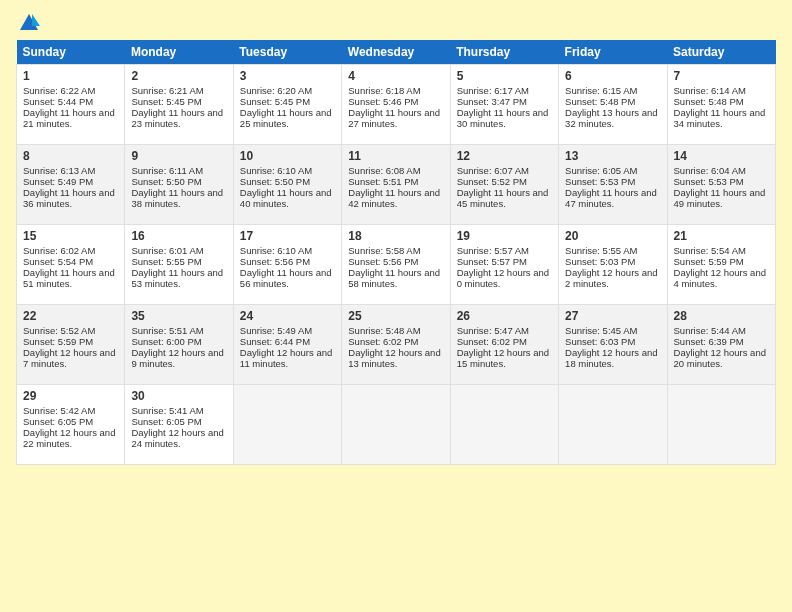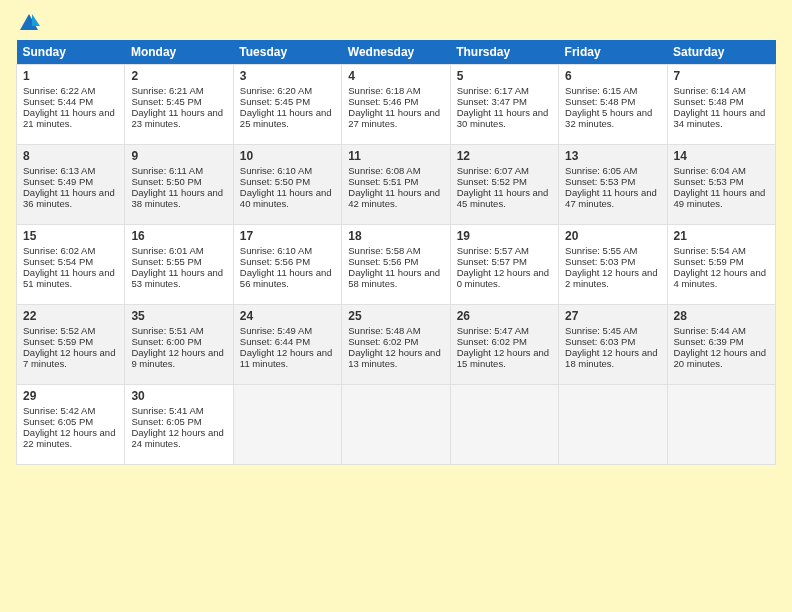--- a/index.html
+++ b/index.html
@@ -129,21 +129,21 @@
           <th>Saturday</th>
         </tr>
     </thead>
     <tbody id="calendar-body">
         <tr>
           <td><span class="day-num">1</span><span>Sunrise: 6:22 AM</span><br><span>Sunset: 5:44 PM</span><br><span>Daylight 11 hours and 21 minutes.</span></td>
           <td><span class="day-num">2</span><span>Sunrise: 6:21 AM</span><br><span>Sunset: 5:45 PM</span><br><span>Daylight 11 hours and 23 minutes.</span></td>
           <td><span class="day-num">3</span><span>Sunrise: 6:20 AM</span><br><span>Sunset: 5:45 PM</span><br><span>Daylight 11 hours and 25 minutes.</span></td>
           <td><span class="day-num">4</span><span>Sunrise: 6:18 AM</span><br><span>Sunset: 5:46 PM</span><br><span>Daylight 11 hours and 27 minutes.</span></td>
           <td><span class="day-num">5</span><span>Sunrise: 6:17 AM</span><br><span>Sunset: 3:47 PM</span><br><span>Daylight 11 hours and 30 minutes.</span></td>
-          <td><span class="day-num">6</span><span>Sunrise: 6:15 AM</span><br><span>Sunset: 5:48 PM</span><br><span>Daylight 5 hours and 32 minutes.</span></td>
+          <td><span class="day-num">6</span><span>Sunrise: 6:15 AM</span><br><span>Sunset: 5:48 PM</span><br><span>Daylight 13 hours and 32 minutes.</span></td>
           <td><span class="day-num">7</span><span>Sunrise: 6:14 AM</span><br><span>Sunset: 5:48 PM</span><br><span>Daylight 11 hours and 34 minutes.</span></td>
         </tr>
         <tr>
           <td><span class="day-num">8</span><span>Sunrise: 6:13 AM</span><br><span>Sunset: 5:49 PM</span><br><span>Daylight 11 hours and 36 minutes.</span></td>
           <td><span class="day-num">9</span><span>Sunrise: 6:11 AM</span><br><span>Sunset: 5:50 PM</span><br><span>Daylight 11 hours and 38 minutes.</span></td>
           <td><span class="day-num">10</span><span>Sunrise: 6:10 AM</span><br><span>Sunset: 5:50 PM</span><br><span>Daylight 11 hours and 40 minutes.</span></td>
           <td><span class="day-num">11</span><span>Sunrise: 6:08 AM</span><br><span>Sunset: 5:51 PM</span><br><span>Daylight 11 hours and 42 minutes.</span></td>
           <td><span class="day-num">12</span><span>Sunrise: 6:07 AM</span><br><span>Sunset: 5:52 PM</span><br><span>Daylight 11 hours and 45 minutes.</span></td>
           <td><span class="day-num">13</span><span>Sunrise: 6:05 AM</span><br><span>Sunset: 5:53 PM</span><br><span>Daylight 11 hours and 47 minutes.</span></td>
           <td><span class="day-num">14</span><span>Sunrise: 6:04 AM</span><br><span>Sunset: 5:53 PM</span><br><span>Daylight 11 hours and 49 minutes.</span></td>

